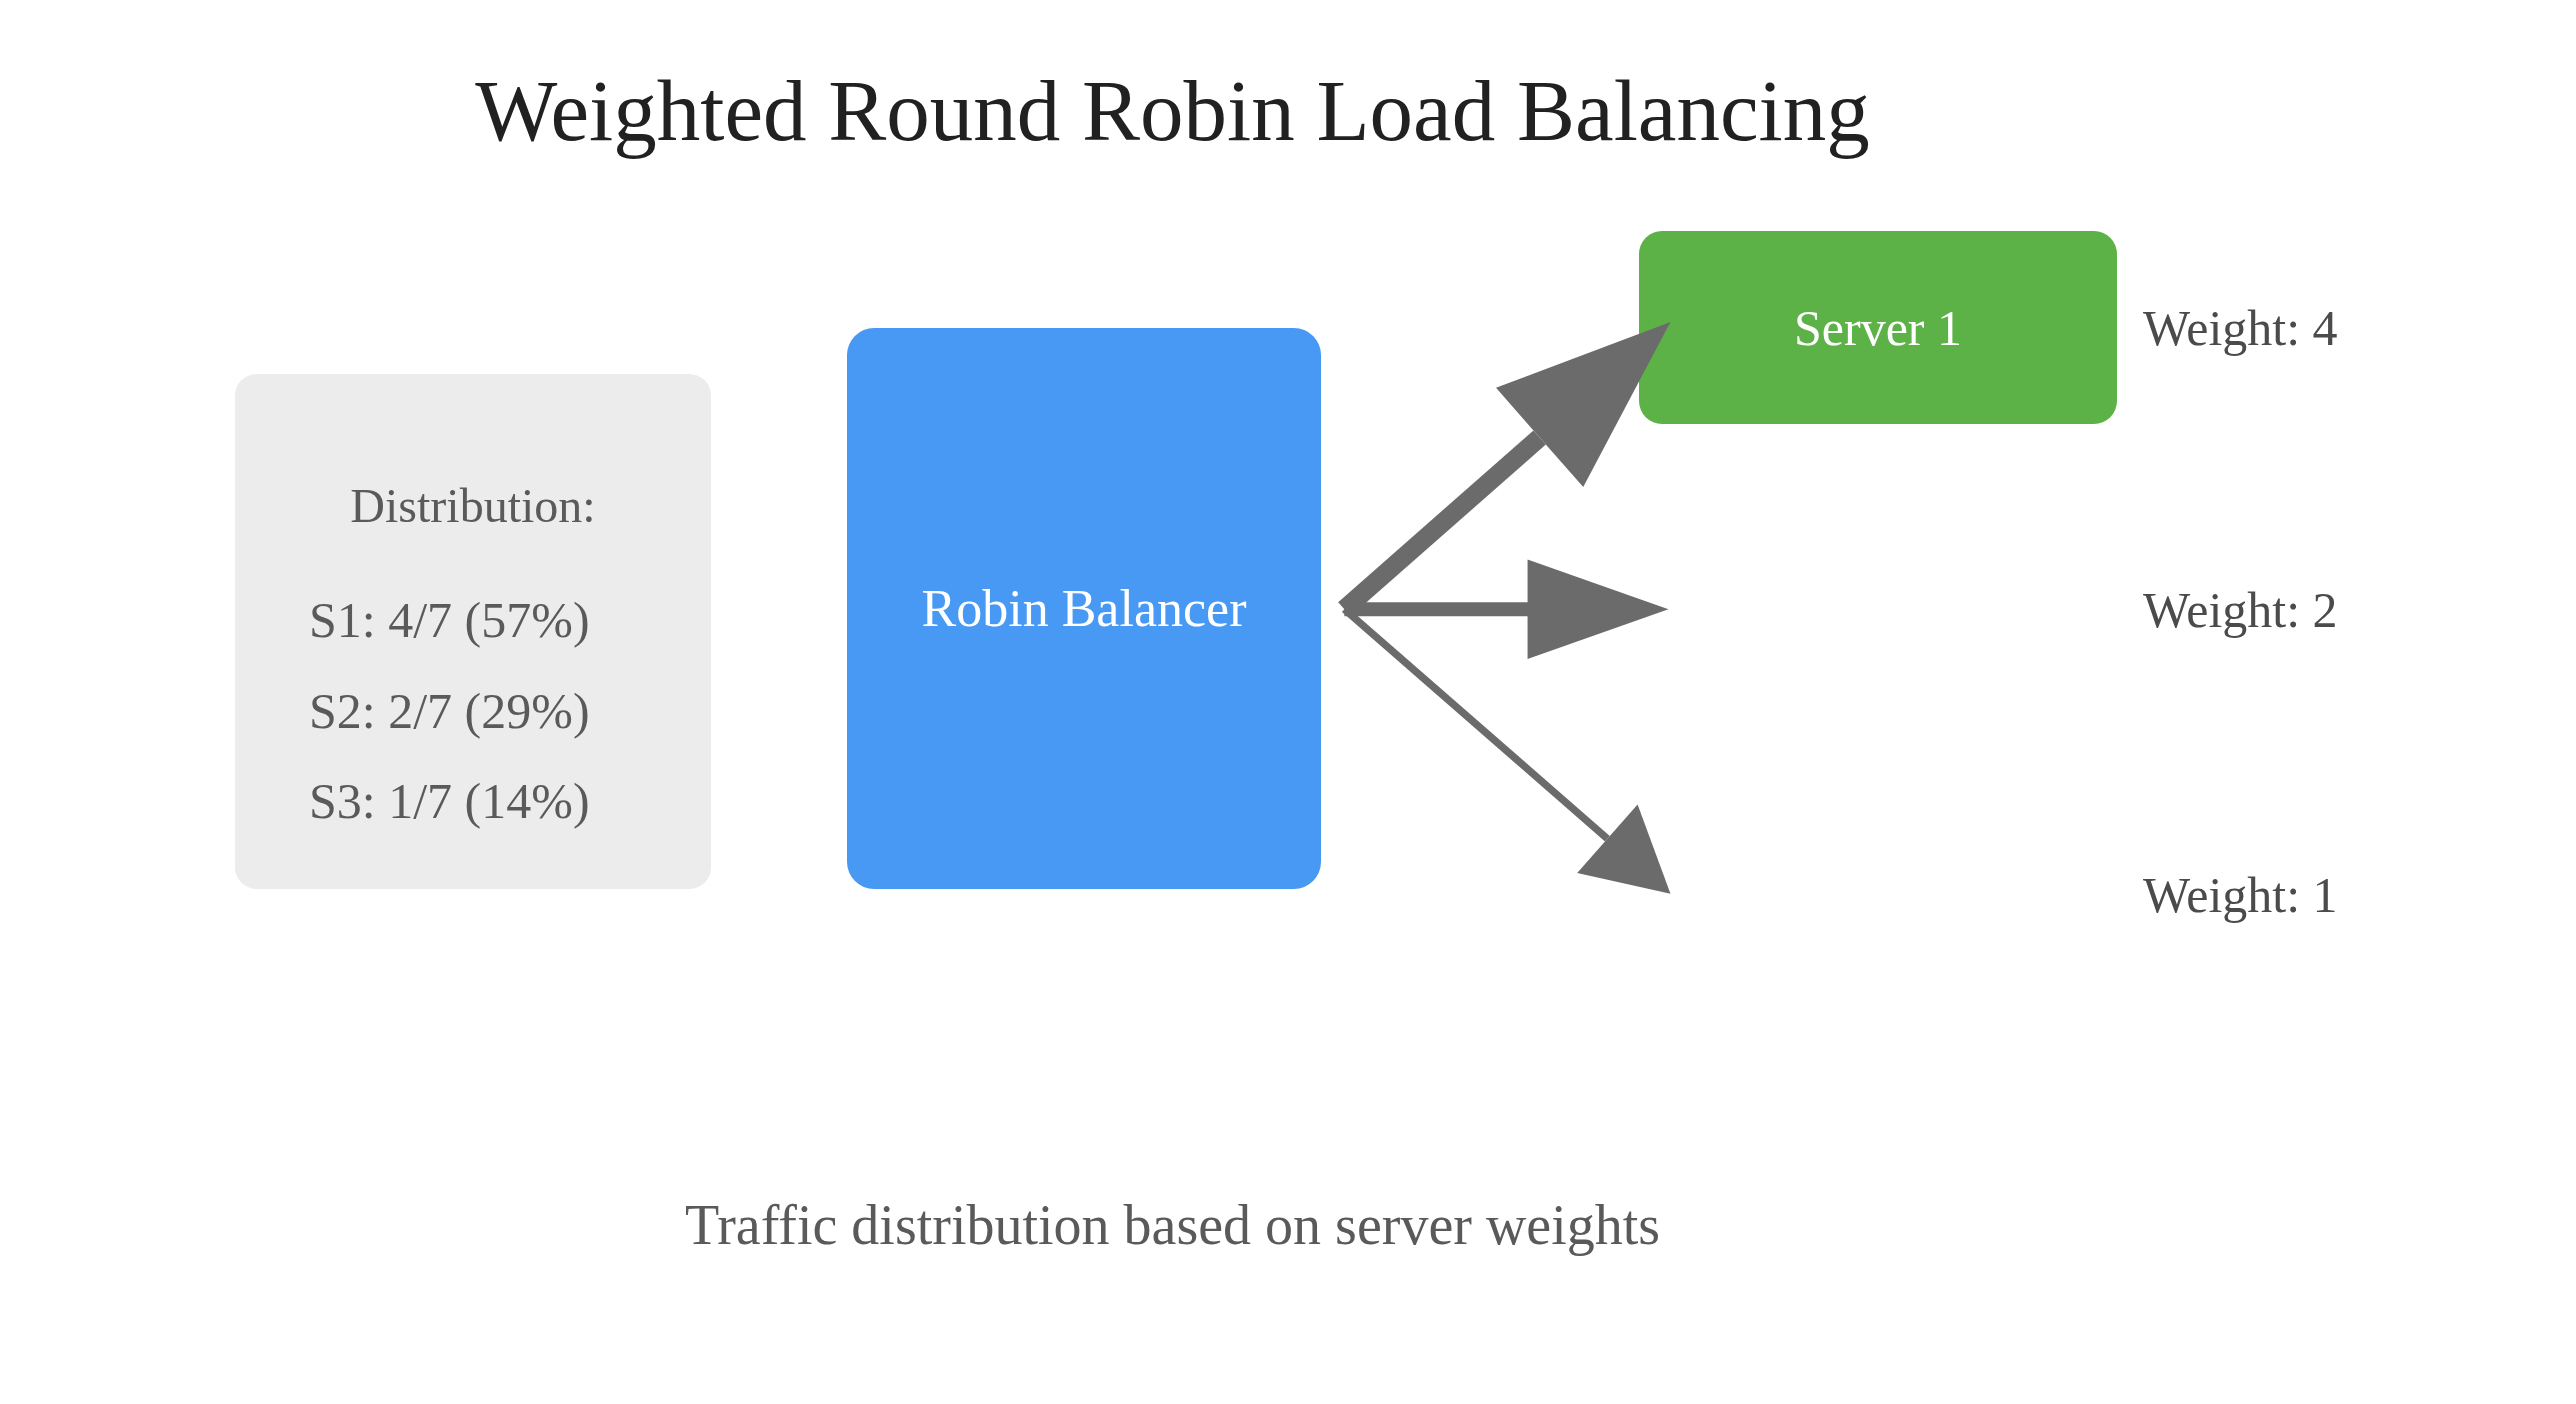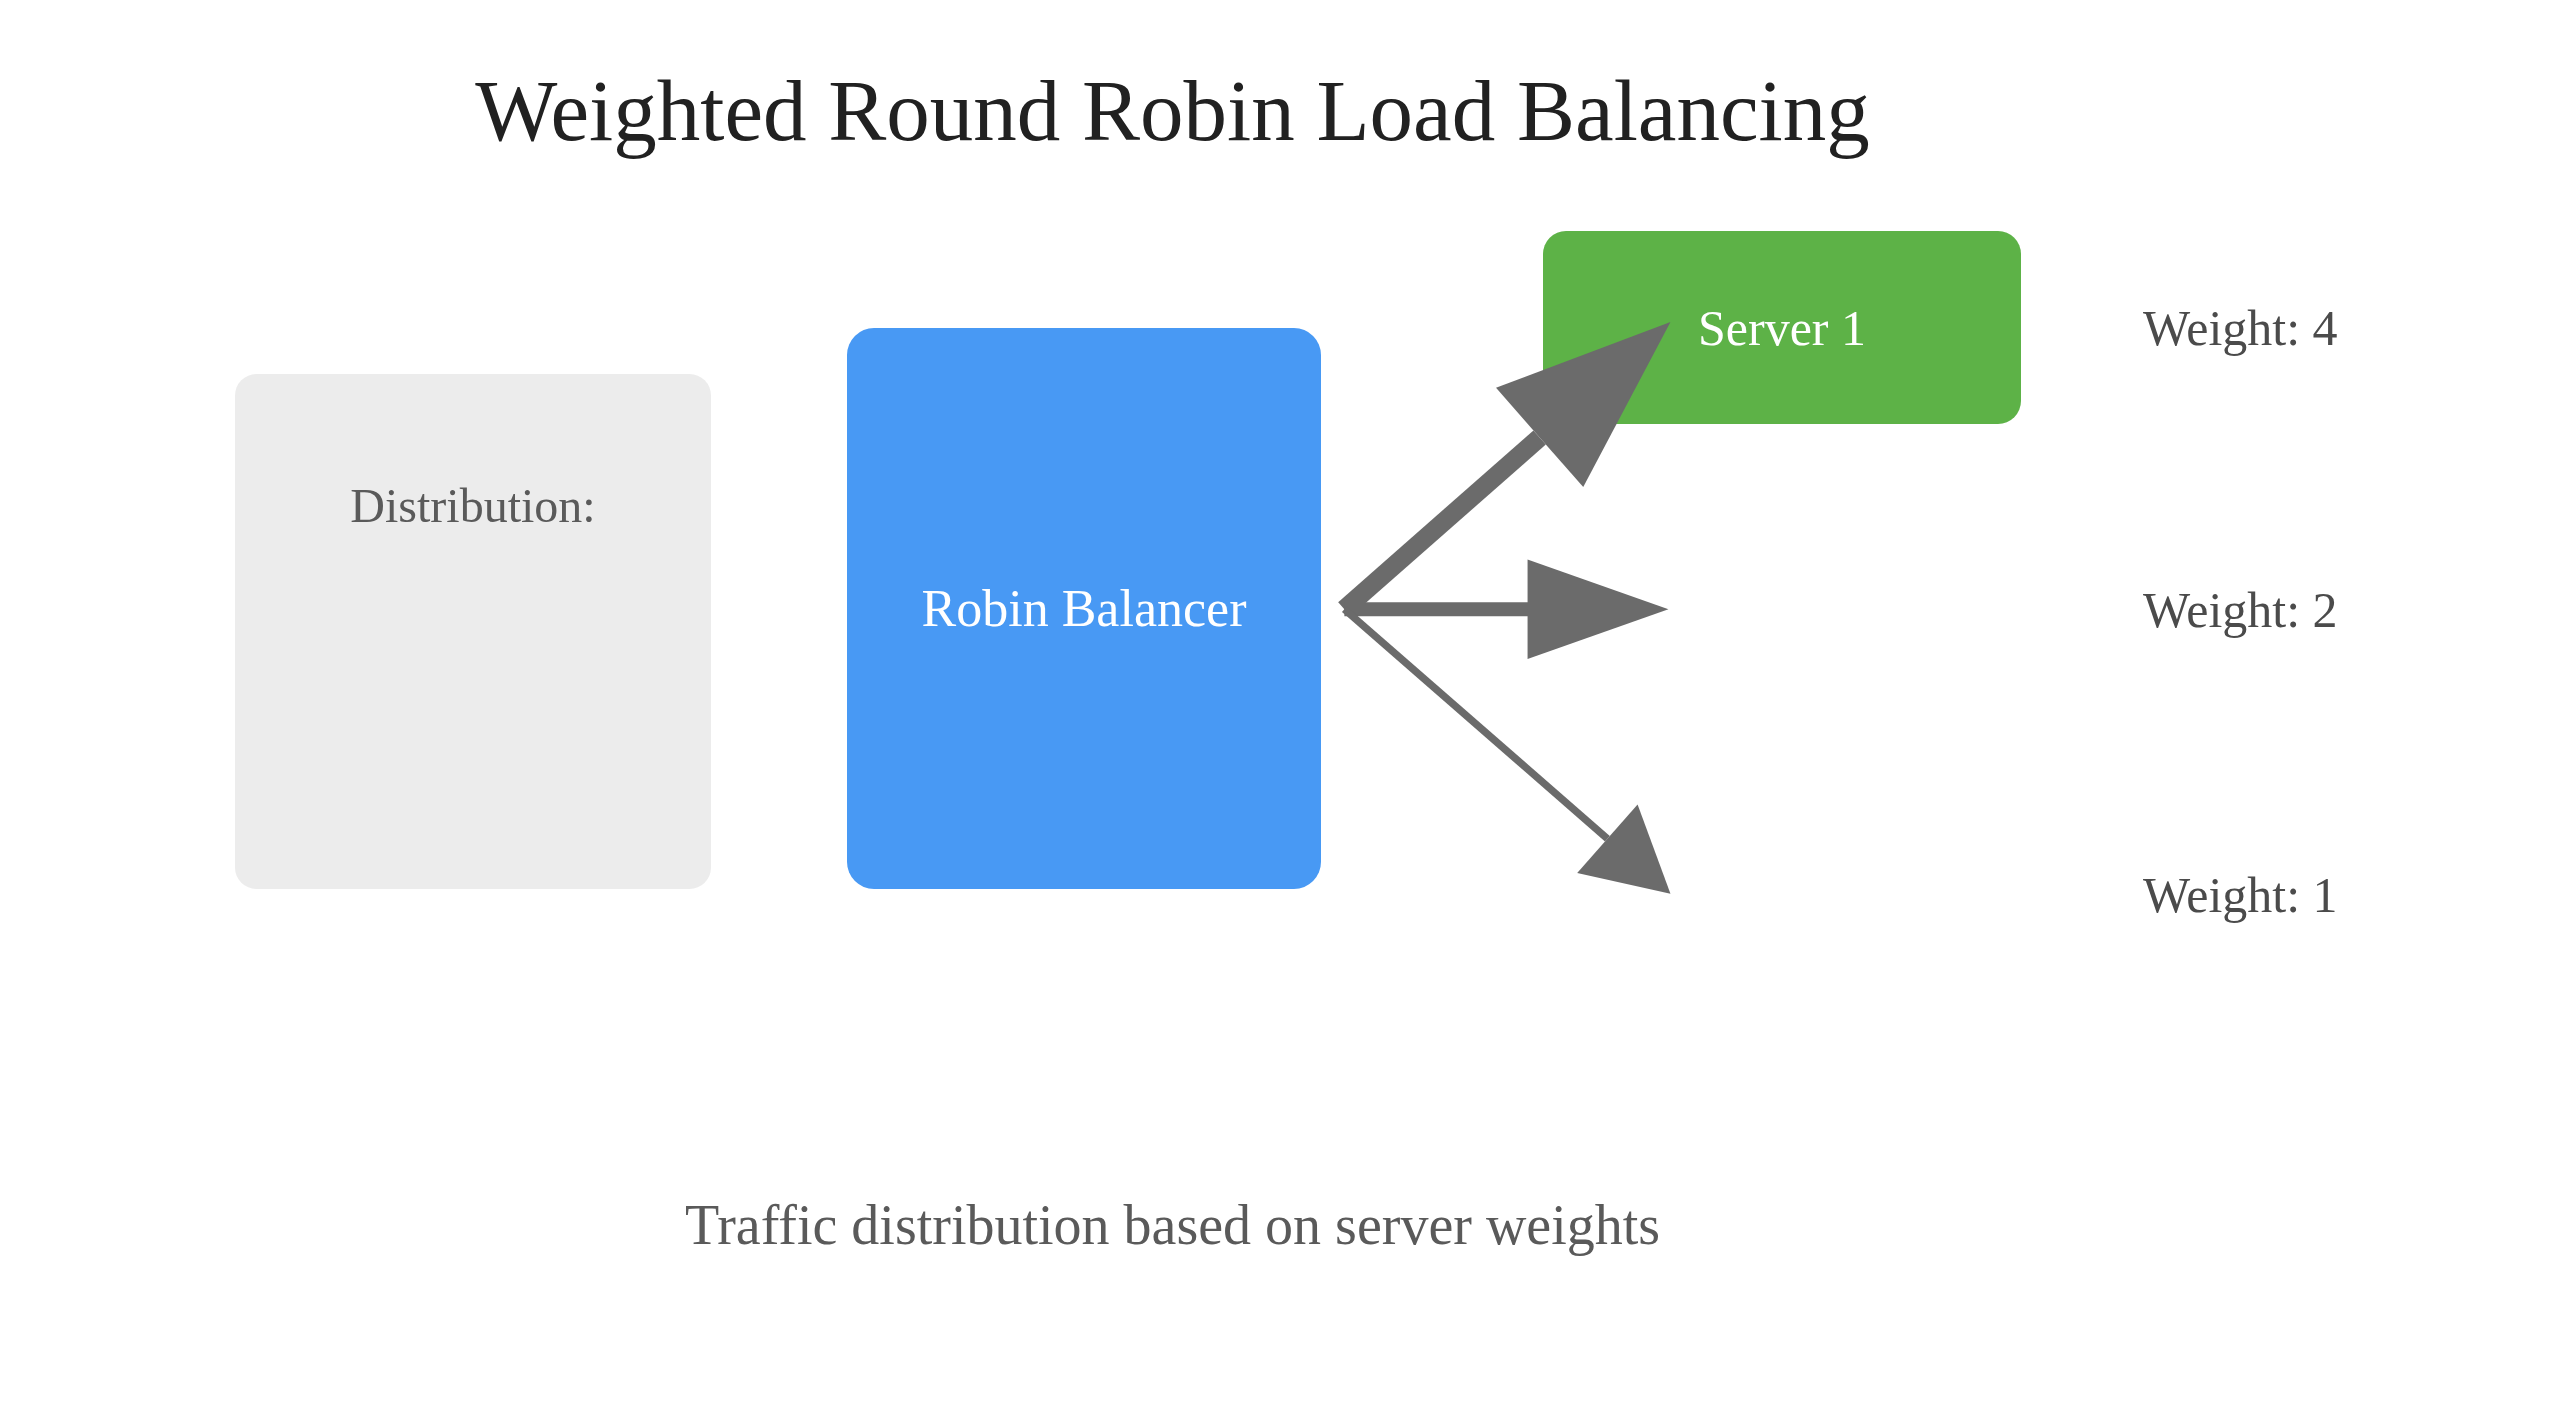--- a/index.html
+++ b/index.html
@@ -75,21 +75,21 @@
     align-items: center;
     justify-content: center;
   }
   .lb-label {
     color: var(--box-text, #ffffff);
     font-size: 52px;
     white-space: nowrap;
   }
   .server-box {
     position: absolute;
-    left: 1543px;
+    left: 1639px;
     width: 478px;
     height: 193px;
     background: var(--server-green, #5db247);
     border-radius: 23px;
     display: flex;
     align-items: center;
     justify-content: center;
   }
   .server-box.s1 { top: 231px; }
   .server-box.s2 { top: 513px; }
@@ -141,20 +141,25 @@
 </style>
 </head>
 <body>
 
 <div class="canvas">
 
   <div class="diagram-title">Weighted Round Robin Load Balancing</div>
 
   <div class="distribution-panel">
     <div class="distribution-heading">Distribution:</div>
+    <ul class="distribution-list">
+      <li class="distribution-item">S1: 4/7 (57%)</li>
+      <li class="distribution-item">S2: 2/7 (29%)</li>
+      <li class="distribution-item">S3: 1/7 (14%)</li>
+    </ul>
   </div>
 
   <div class="lb-box">
     <span class="lb-label">Robin Balancer</span>
   </div>
 
   <div class="server-box s1">
     <span class="server-label">Server 1</span>
   </div>
 

